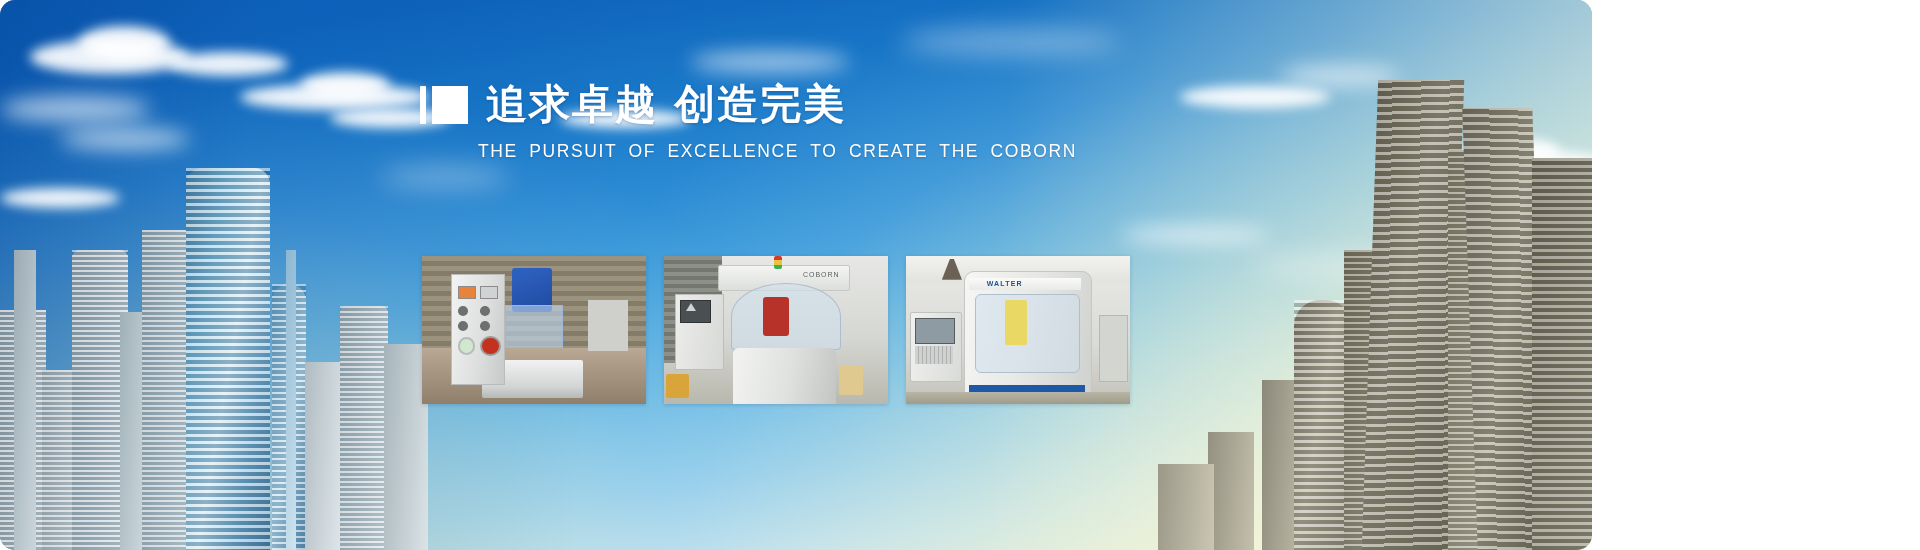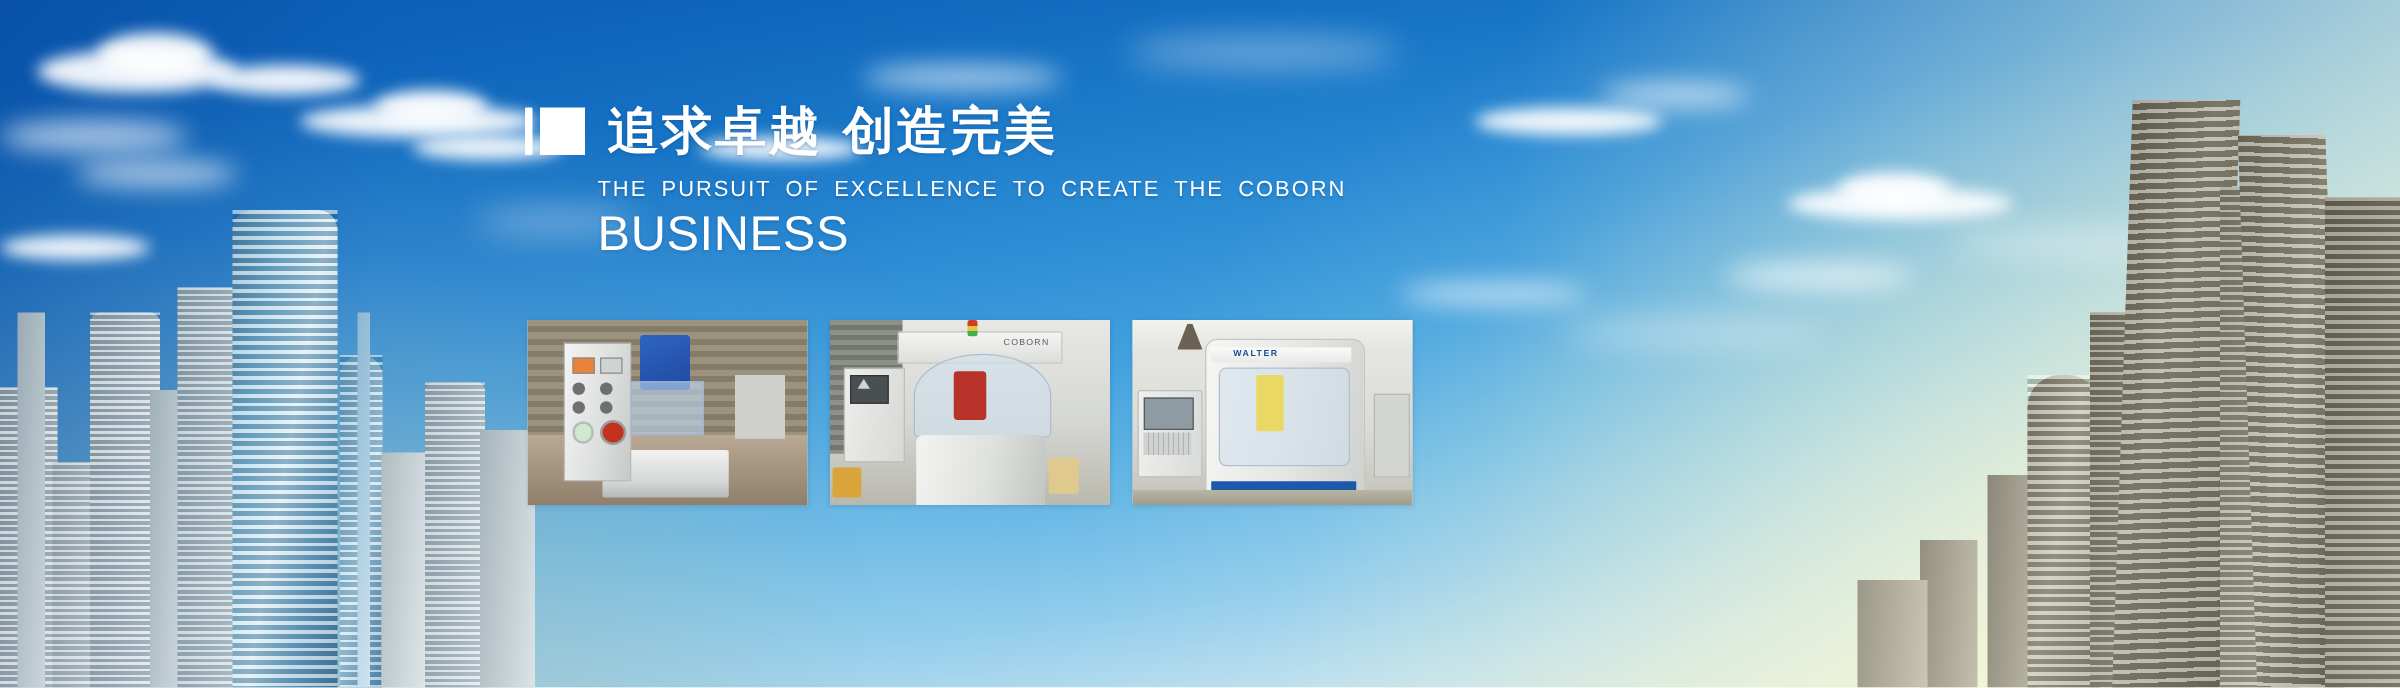--- a/index.html
+++ b/index.html
@@ -3,21 +3,21 @@
 <meta charset="utf-8">
 <title>Banner</title>
 <style>
   html,body{margin:0;padding:0;}
   body{
     width:1920px;height:550px;overflow:hidden;
     font-family:"Liberation Sans","DejaVu Sans",sans-serif;
     background:#ffffff;
   }
   .banner{
-    position:relative;width:1920px;height:550px;overflow:hidden;
+    position:relative;width:1592px;height:550px;overflow:hidden;border-radius:15px;
   }
 
   
   .sky{
     position:absolute;inset:0;
     background:
       radial-gradient(ellipse 1500px 900px at 100% 100%, rgba(244,244,214,0.97) 0%, rgba(241,243,210,0.82) 22%, rgba(225,238,216,0.45) 42%, rgba(190,226,236,0.12) 60%, rgba(255,255,255,0) 74%),
       radial-gradient(ellipse 1100px 760px at 8% 104%, rgba(238,243,205,0.80) 0%, rgba(226,238,208,0.46) 26%, rgba(190,225,235,0.14) 50%, rgba(255,255,255,0) 68%),
       linear-gradient(172deg,#0b5cb5 0%,#0f63bb 9%,#1775c6 22%,#2a8ad3 36%,#41a0dd 50%,#63b6e5 63%,#8fcbec 75%,#bfe0ee 85%,#e2eddf 93%,#f2f4d8 100%);
   }
@@ -224,21 +224,20 @@
 
   <div class="copy">
     <div class="headline-row">
       <div class="logo-mark">
         <div class="logo-bar"></div>
         <div class="logo-sq"></div>
       </div>
       <div class="headline">追求卓越  创造完美</div>
     </div>
     <div class="sub-en">THE  PURSUIT  OF  EXCELLENCE  TO  CREATE  THE  COBORN</div>
-    <div class="sub-biz">BUSINESS</div>
   </div>
 
   <div class="photos">
 
     <div class="photo">
       <div class="scene">
         <div class="p1-wall"></div>
         <div class="p1-floor"></div>
         <div class="p1-lamp"></div>
         <div class="p1-base"></div>

